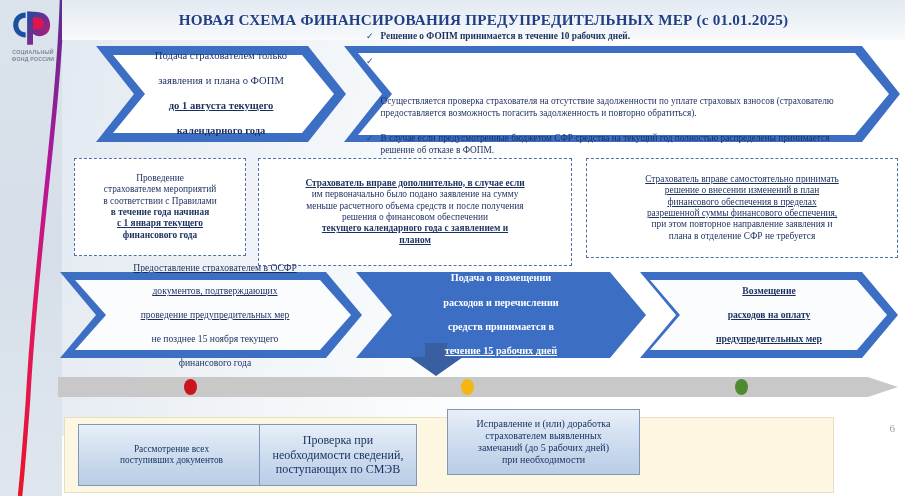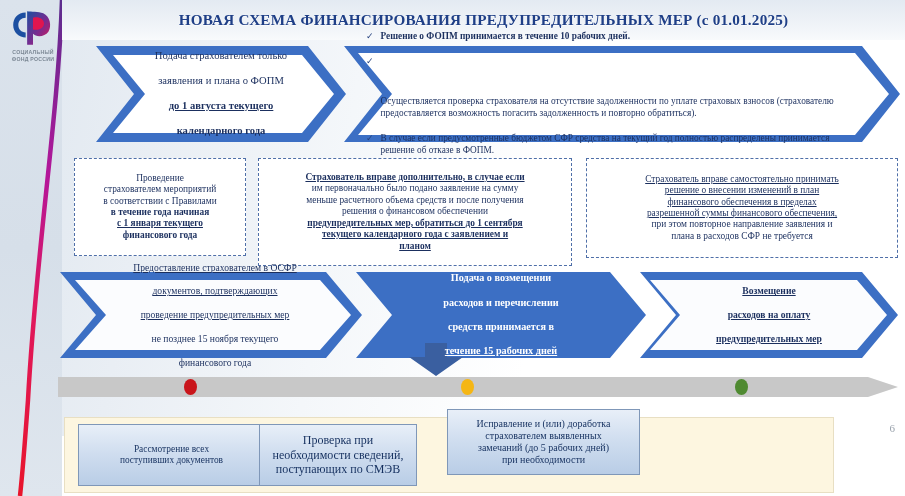--- a/index.html
+++ b/index.html
@@ -194,34 +194,33 @@
       <span class="ln b">финансового года</span>
     </div>
   </div>
 
   <div class="dbox" style="left:258px;top:158px;width:314px;height:108px;font-size:9.4px;">
     <div class="inner">
       <span class="ln"><span class="b u">Страхователь вправе дополнительно, в случае если</span></span>
       <span class="ln">им первоначально было подано заявление на сумму</span>
       <span class="ln">меньше расчетного объема средств и после получения</span>
       <span class="ln">решения о финансовом обеспечении</span>
-      <span class="ln"><span class="b u">предупредительных мер, обратиться до 1 сентября</span></span>
       <span class="ln b u">текущего календарного года с заявлением и</span>
       <span class="ln b u">планом</span>
     </div>
   </div>
 
   <div class="dbox" style="left:586px;top:158px;width:312px;height:100px;font-size:9.4px;">
     <div class="inner">
       <span class="ln u">Страхователь вправе самостоятельно  принимать</span>
       <span class="ln u">решение о внесении изменений  в план</span>
       <span class="ln u">финансового обеспечения  в пределах</span>
       <span class="ln"><span class="u">разрешенной суммы финансового обеспечения,</span></span>
       <span class="ln">при этом повторное направление заявления  и</span>
-      <span class="ln">плана в расходов  СФР не требуется</span>
+      <span class="ln">плана в отделение  СФР не требуется</span>
     </div>
   </div>
 
   <div class="chev" style="left:60px;top:272px;width:302px;height:86px;">
     <svg viewBox="0 0 302 86" preserveAspectRatio="none">
       <path d="M0 0 L266 0 L302 43 L266 86 L0 86 L36 43 Z" fill="#3c6fc4"></path>
       <path d="M15 8 L260 8 L291 43 L260 78 L15 78 L46 43 Z" fill="#fbfcfe"></path>
     </svg>
     <div class="ctext" style="padding:0 34px 0 42px;color:#1b2f5e;font-size:9.6px;">
       <span class="ln u">Предоставление  страхователем в ОСФР</span>

